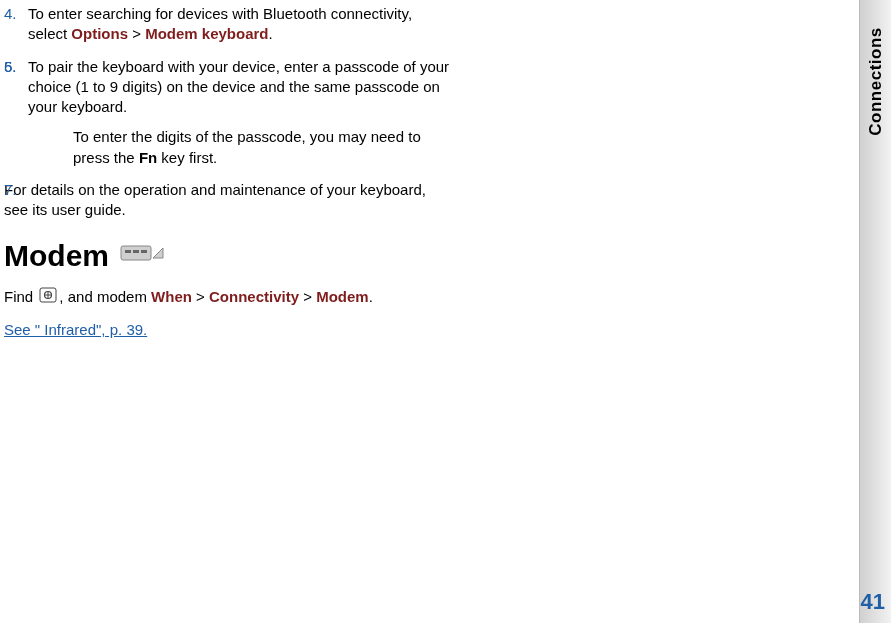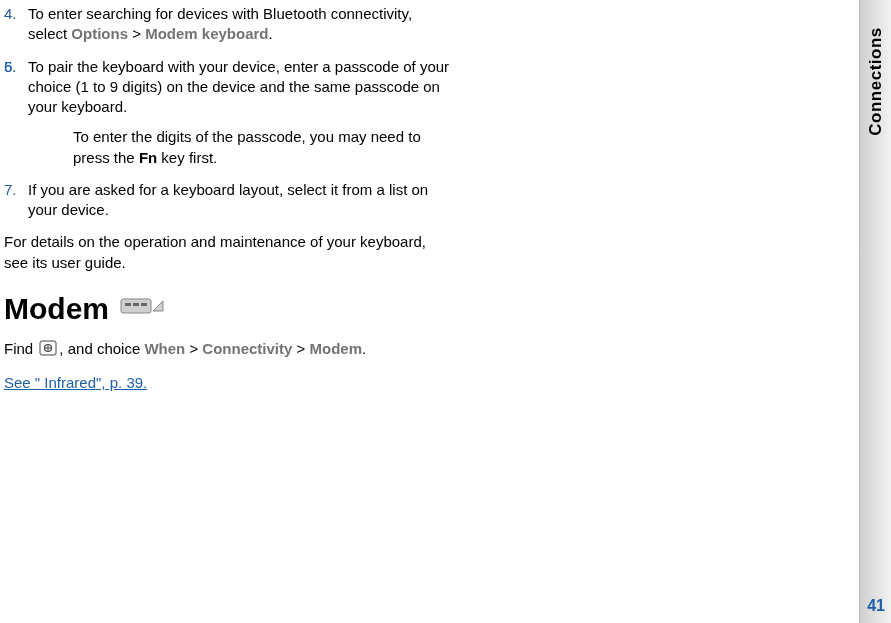--- a/index.html
+++ b/index.html
@@ -35,21 +35,21 @@
     font-size: 15px;
   }
   .para {
     margin-bottom: 12px;
   }
   .sub-para {
     margin-top: 10px;
     margin-left: 45px;
   }
   .highlighted {
-    color: #737373;
+    color: #7f1d1d;
     font-weight: bold;
     margin-top: 35px;
   }
   .bolded {
     font-weight: bold;
   }
   h2.section-title {
     font-size: 30px;
     font-weight: bold;
     margin-top: 16px;
@@ -89,21 +89,21 @@
     font-weight: bold;
     font-size: 17px;
     white-space: nowrap;
     letter-spacing: 0.5px;
   }
   .page-number {
     position: absolute;
     right: 6px;
     bottom: 6px;
     font-weight: bold;
-    font-size: 16px;
+    font-size: 22px;
     color: #1f5fa8;
   }
 </style>
 </head>
 <body>
 
 <div class="content">
 
   <ol>
     <li>
@@ -118,21 +118,20 @@
     <li>
       <span class="marker">6.</span>
       <span>To pair the keyboard with your device, enter a passcode of your choice (1 to 9 digits) on the device and the same passcode on your keyboard.</span>
       <div class="sub-para">
         <span>To enter the digits of the passcode, you may need to press the </span><span class="bolded">Fn</span><span> key first.</span>
       </div>
     </li>
 
     <li>
       <span class="marker">7.</span>
-      <span>If you are asked for a keyboard layout, select it from a list on your device.</span>
     </li>
   </ol>
 
 
   <p class="para">For details on the operation and maintenance of your keyboard, see its user guide.</p>
 
   <h2 class="section-title">
     <span>Modem</span>
     <span class="modem-icon">
       <svg width="46" height="26" viewBox="0 0 46 26">
@@ -143,21 +142,21 @@
         <path d="M34 18 L44 8 L44 18 Z" fill="#cfcfcf" stroke="#888"></path>
       </svg>
     </span>
   </h2>
 
   <p class="para">
     <span>Find </span><span class="home-icon"><svg width="18" height="16" viewBox="0 0 18 16">
           <rect x="1" y="1" width="16" height="14" rx="2" fill="#fff" stroke="#444"></rect>
           <circle cx="9" cy="8" r="3.5" fill="none" stroke="#444" stroke-width="1.2"></circle>
           <path d="M9 5 L9 11 M6 8 L12 8" stroke="#444" stroke-width="1"></path>
-        </svg></span><span>, and choice </span><span class="highlighted">When</span><span> &gt; </span><span class="highlighted">Connectivity</span><span> &gt; </span><span class="highlighted">Modem</span><span>.</span>
+        </svg></span><span>, and modem </span><span class="highlighted">When</span><span> &gt; </span><span class="highlighted">Connectivity</span><span> &gt; </span><span class="highlighted">Modem</span><span>.</span>
   </p>
 
 
   <p class="para">
     <a href="#" class="crossref">See " Infrared", p. 39.</a>
   </p>
 
 </div>
 
 <div class="side-tab">

